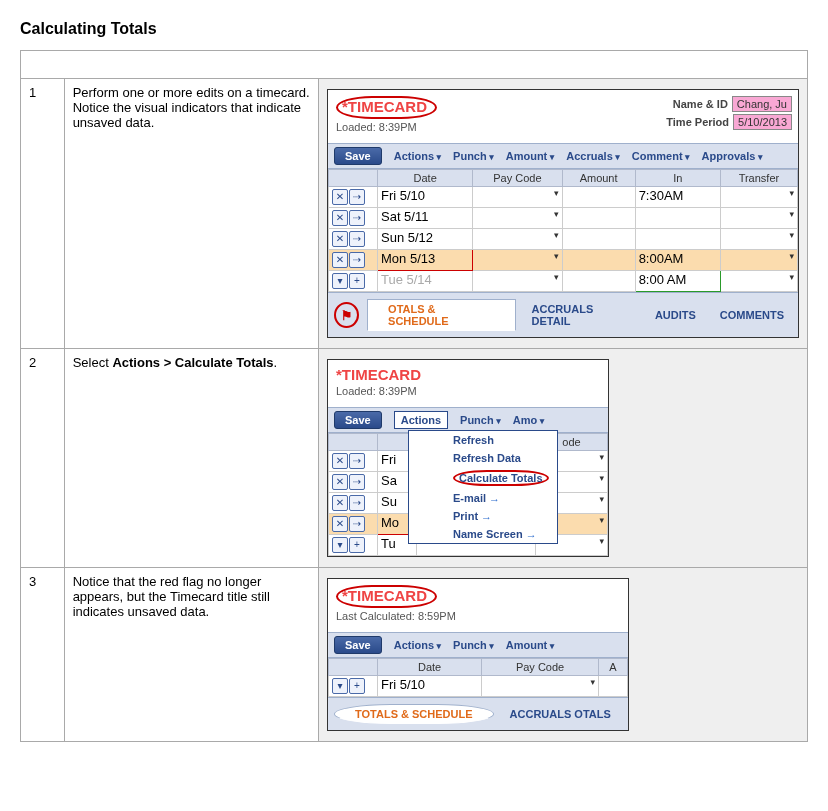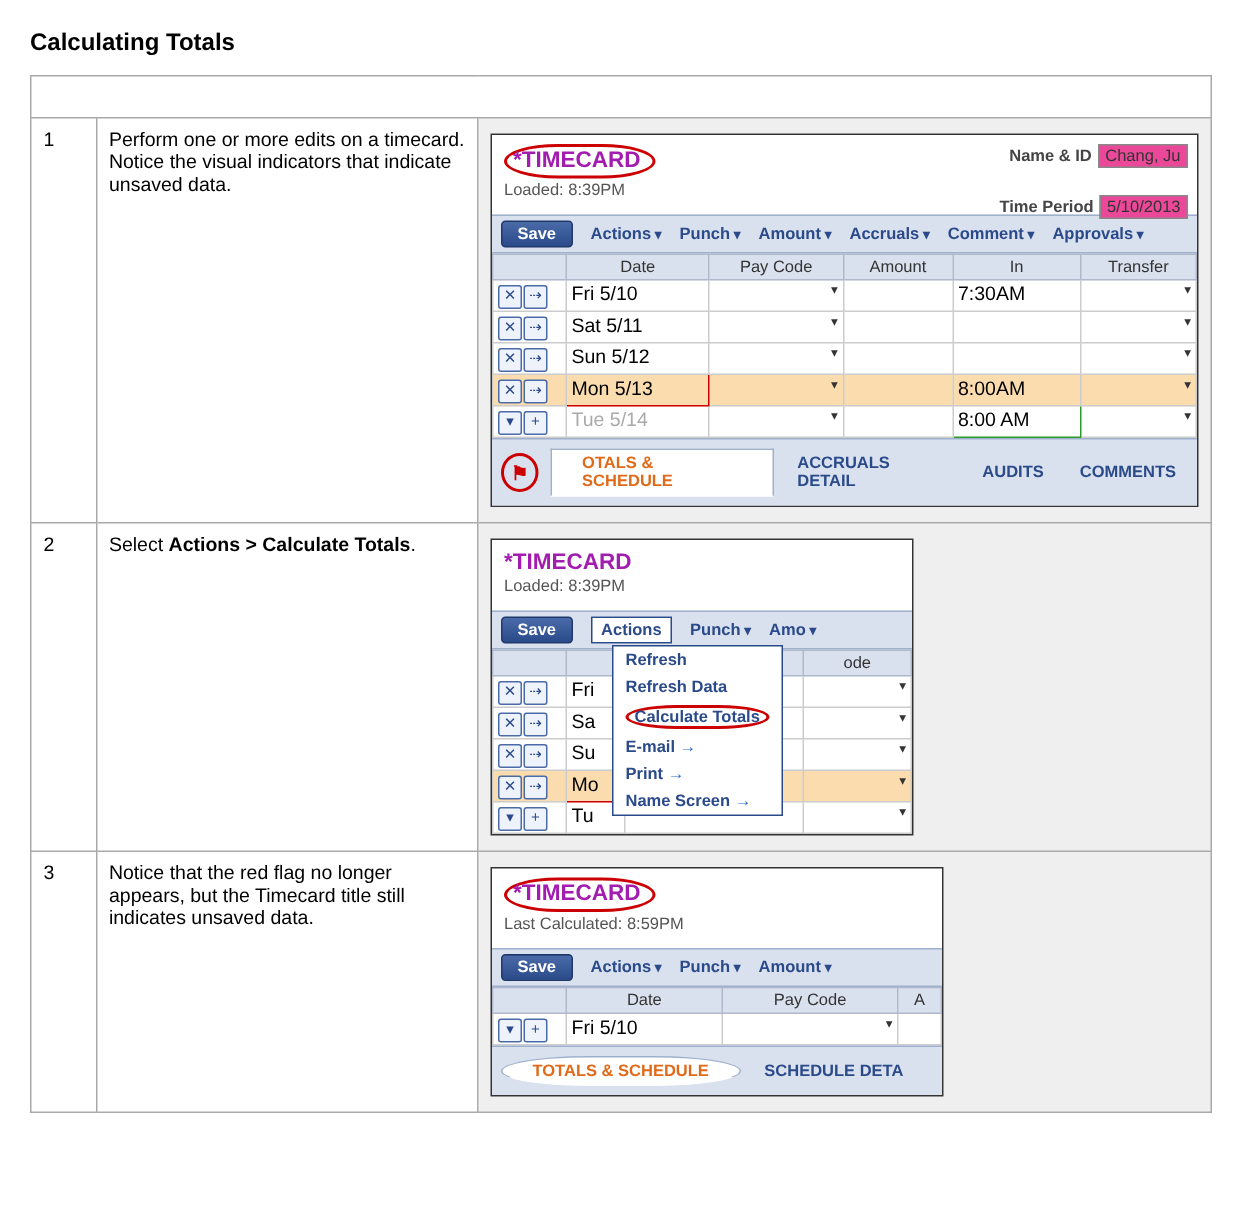--- a/index.html
+++ b/index.html
@@ -42,34 +42,34 @@
   
   .mini {
     border: 1px solid #333;
     background: #fff;
     font-size: 11px;
     margin: 4px 0;
     position: relative;
   }
   .mini-pad { padding: 6px 8px 0 8px; }
   .tc-title {
-    color: #a21caf;
+    color: #ef4444;
     font-weight: bold;
     font-size: 15px;
     display: inline-block;
   }
   .circled-red {
     border: 2px solid #c00;
     border-radius: 50%/70%;
     padding: 0 8px 2px 4px;
   }
   .loaded { color: #555; font-size: 11px; margin-top: 2px; }
   .topright { position:absolute; right:6px; top:6px; font-size:11px; color:#333; text-align:right;}
   .topright .lab { display:inline-block; color:#444; font-weight:bold; margin-right:4px;}
-  .topright .field { border:1px solid #888; padding:1px 4px; font-size:11px; display:inline-block; background:#ec4899;}
+  .topright .field { border:1px solid #888; padding:1px 4px; font-size:11px; display:inline-block; background:#f9a8d4;}
   .toolbar {
     background: #d9e0ee;
     border-top: 1px solid #9fb0cc;
     border-bottom: 1px solid #9fb0cc;
     padding: 3px 6px;
     margin-top: 10px;
     font-size: 11px;
     color: #2a4a8a;
     font-weight: bold;
     display:flex;
@@ -150,20 +150,21 @@
     justify-content:center;
   }
   .flag { color:#c00; font-size:13px; }
   .dropdown-panel {
     position:absolute;
     background:#fff;
     border:1px solid #2a4a8a;
     font-size:11px;
     min-width:110px;
     z-index:5;
+    padding-left:36px;
   }
   .dropdown-panel div { padding:3px 8px; color:#2a4a8a; }
   .dropdown-panel .circ {
     border:2px solid #c00;
     border-radius:50%/70%;
     display:inline-block;
     padding:0 4px;
   }
   .arrow-blue::after { content:" →"; color:#2a6acc; font-weight:bold; }
   .desc b{font-weight:bold;}
@@ -182,21 +183,21 @@
   <tr>
     <td class="num-col">1</td>
     <td class="desc-col desc">Perform one or more edits on a timecard. Notice the visual indicators that indicate unsaved data.</td>
     <td class="shot-col">
       <div class="mini" style="width:470px;">
         <div class="mini-pad">
           <span class="tc-title circled-red">*TIMECARD</span>
           <div class="loaded">Loaded: 8:39PM</div>
           <div class="topright">
             <div><span class="lab">Name &amp; ID</span><span class="field">Chang, Ju</span></div>
-            <div style="margin-top:18px;"><span class="lab">Time Period</span><span class="field">5/10/2013</span></div>
+            <div style="margin-top:2px;"><span class="lab">Time Period</span><span class="field">5/10/2013</span></div>
           </div>
         </div>
         <div class="toolbar">
           <span class="save-btn">Save</span>
           <span class="menu-item">Actions</span>
           <span class="menu-item">Punch</span>
           <span class="menu-item">Amount</span>
           <span class="menu-item">Accruals</span>
           <span class="menu-item">Comment</span>
           <span class="menu-item">Approvals</span>
@@ -361,20 +362,20 @@
           <tr>
                   <td><span class="del-ic">▾</span><span class="add-ic">+</span></td>
                   <td>Fri 5/10</td>
                   <td class="dd"></td>
                   <td></td>
                 </tr>
         </tbody>
             </table>
         <div class="tabs">
           <span class="tab-active circled-red" style="border-radius:50%/70%;">TOTALS &amp; SCHEDULE</span>
-          <span class="tab">SCHEDULE DETA</span>
+          <span class="tab">ACCRUALS OTALS</span>
         </div>
       </div>
     </td>
   </tr>
 
 </tbody>
   </table>
 
 </body></html>

